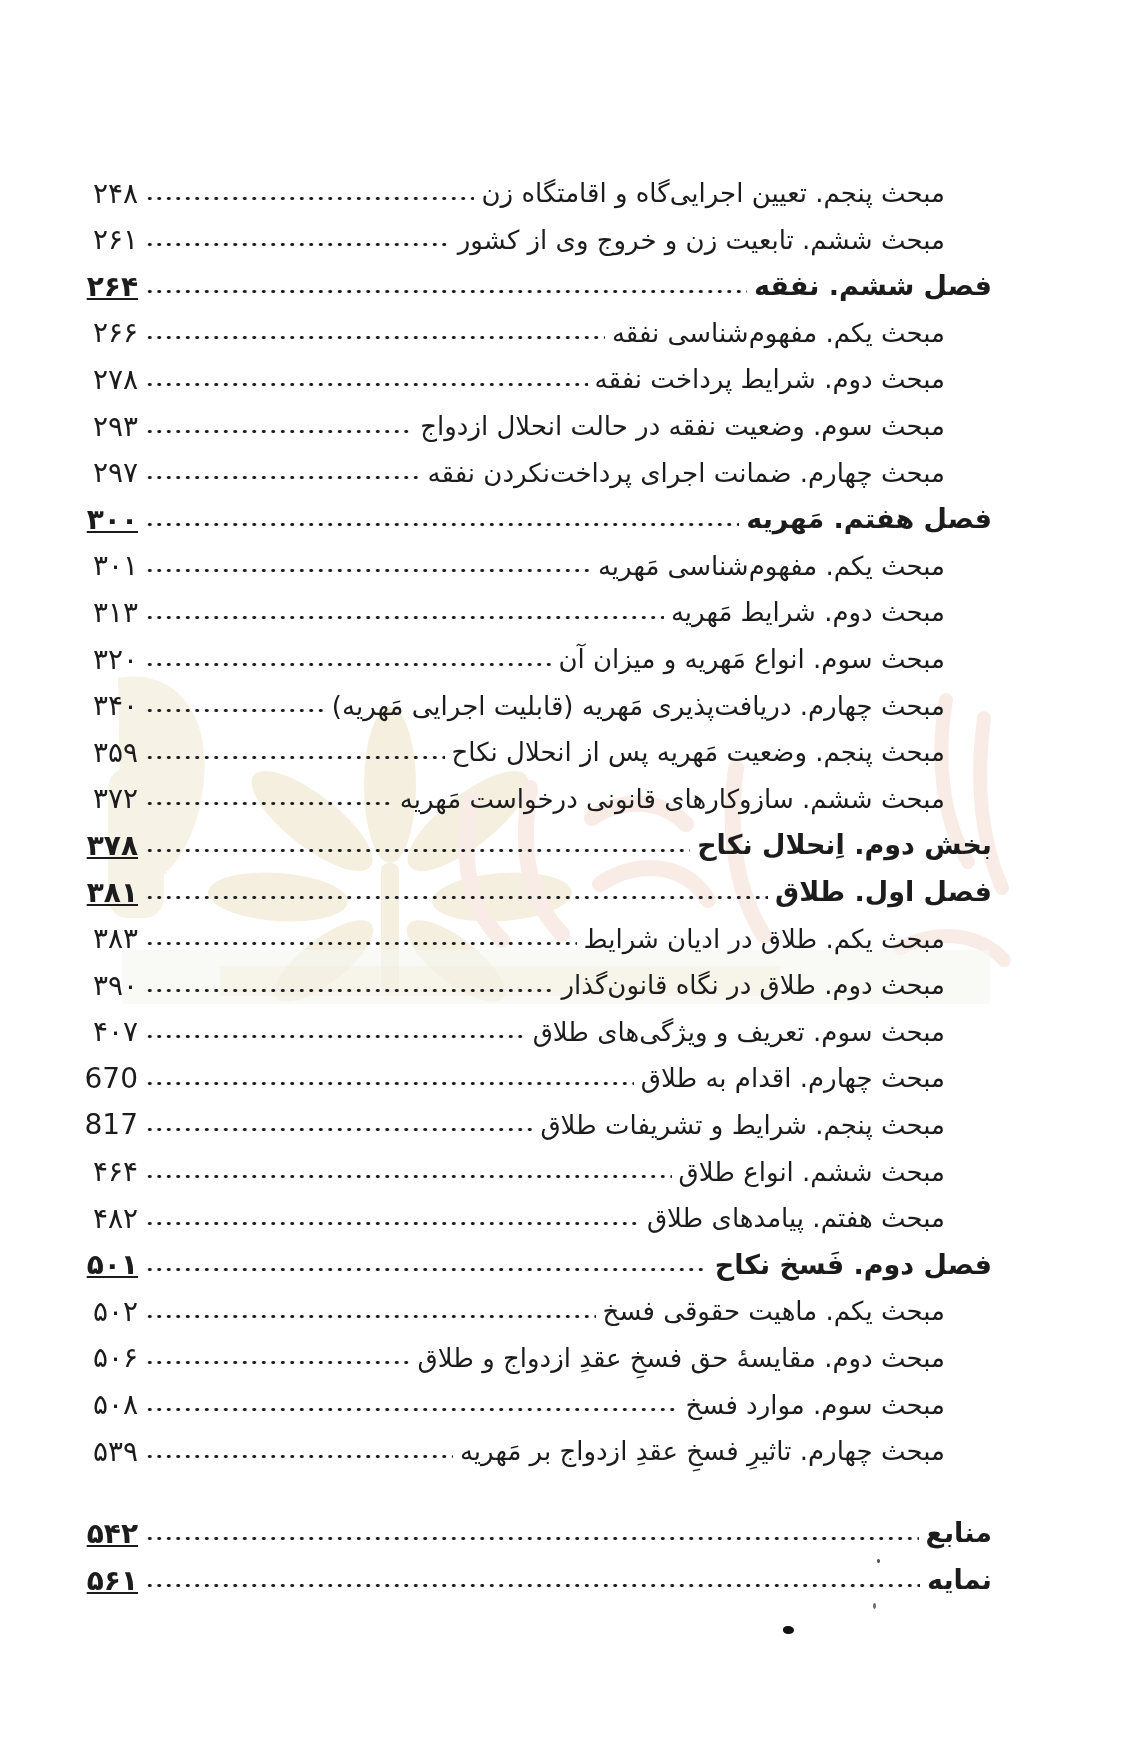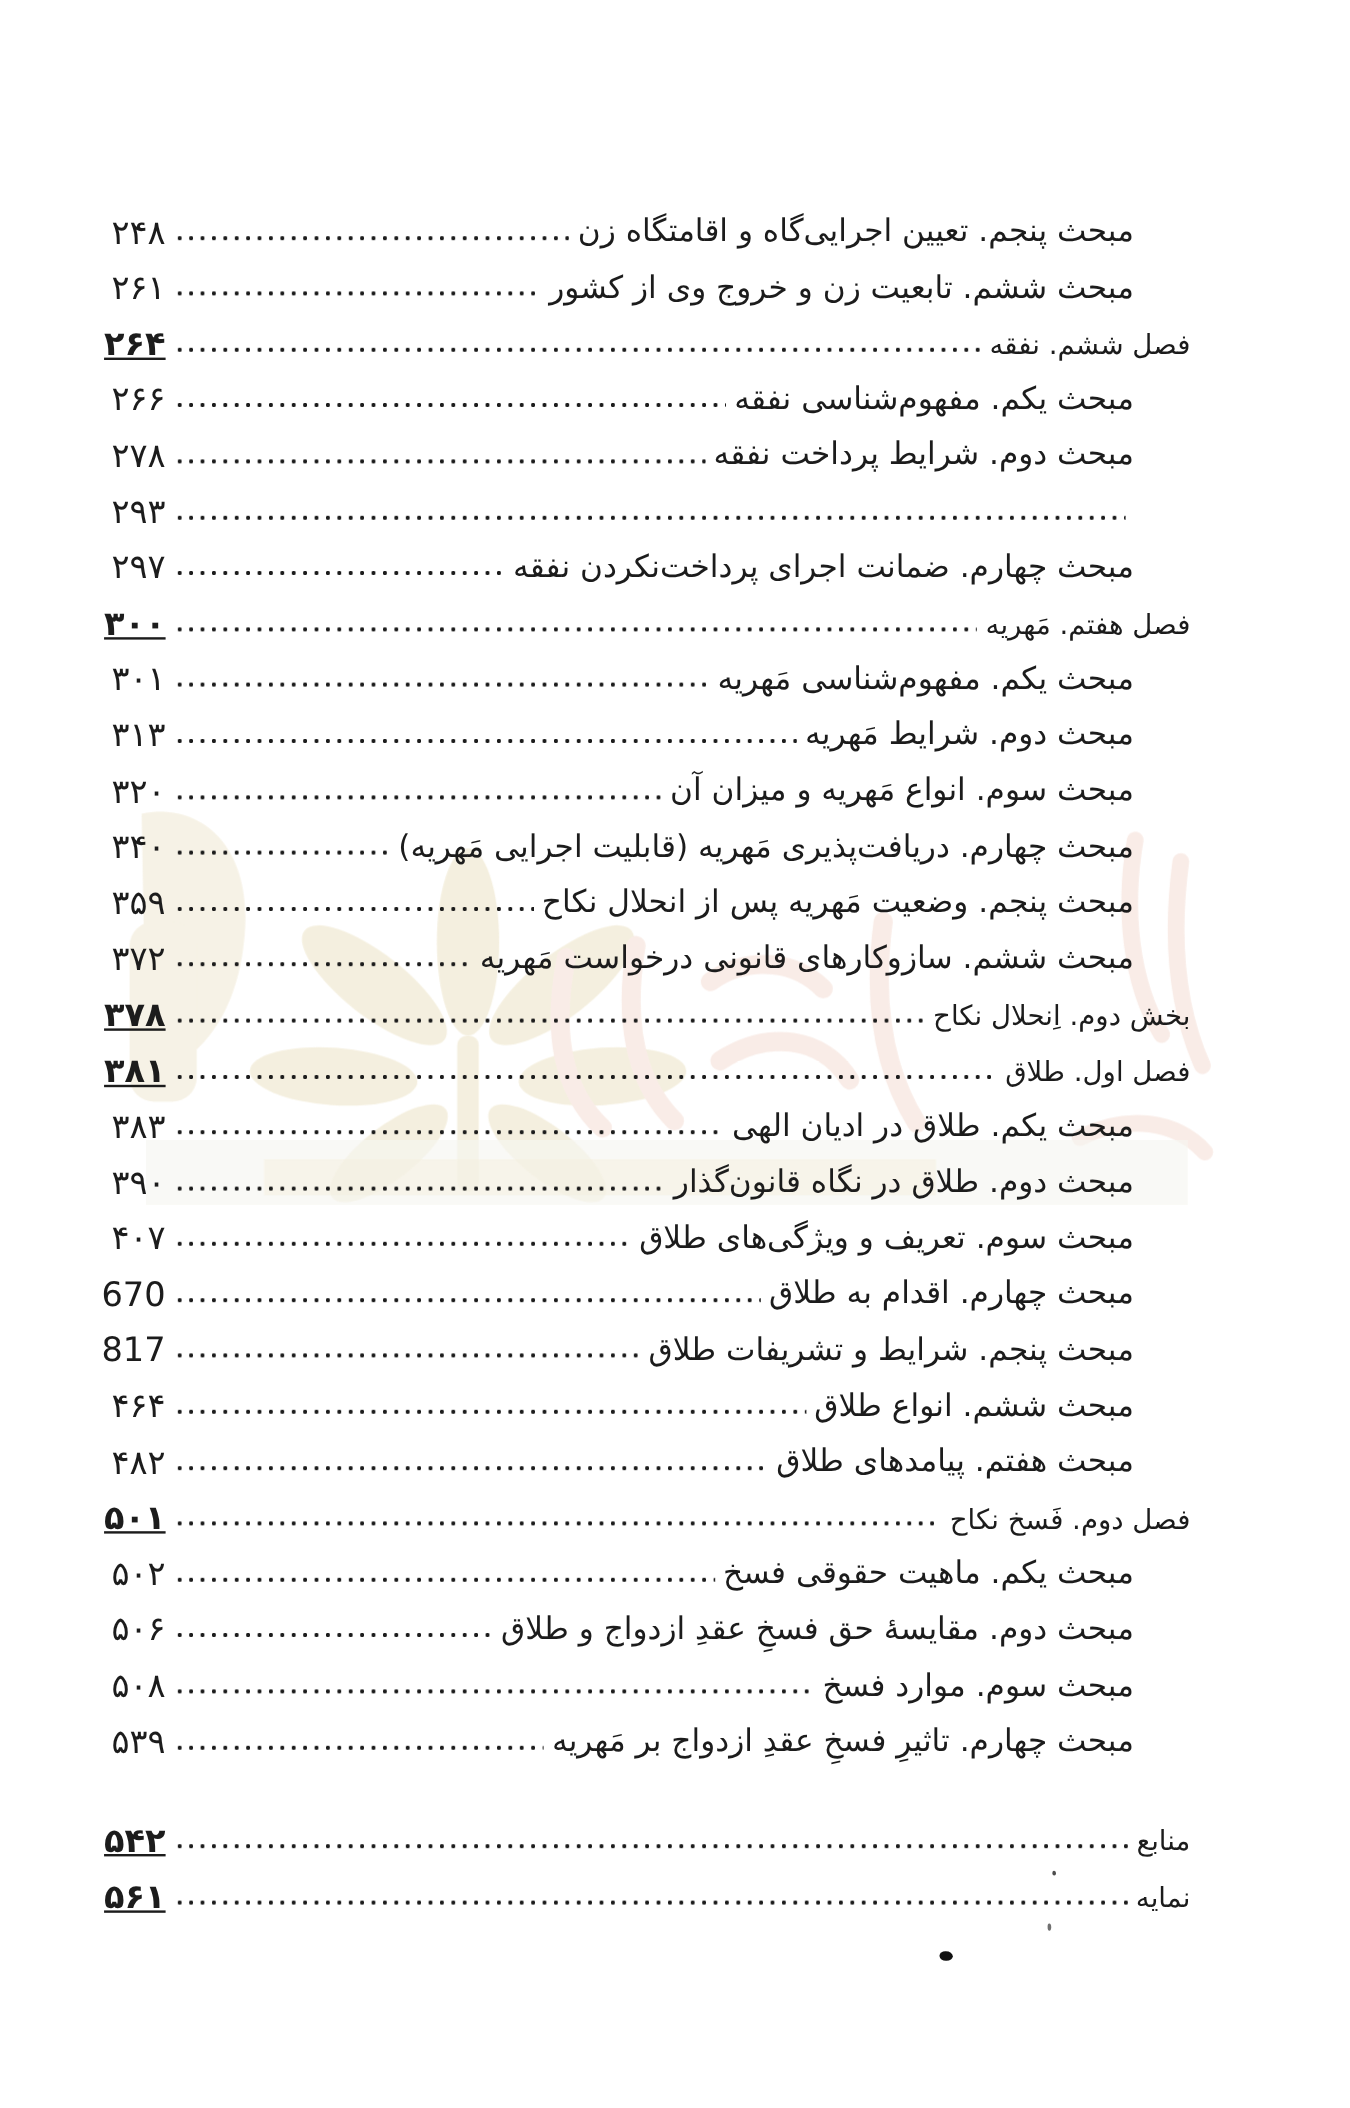--- a/index.html
+++ b/index.html
@@ -42,22 +42,22 @@
   }
   .row.item { padding-right: 47px; }
   .row.gap-before { margin-top: 36px; }
   .title {
     white-space: nowrap;
     font-size: 26px;
     line-height: 1.25;
     letter-spacing: 0;
   }
   .row.section .title {
-    font-weight: 400;
-    font-size: 23px;
+    font-weight: 700;
+    font-size: 27px;
   }
   .leader {
     flex: 1 1 auto;
     height: 5px;
     margin: 0 7px;
     margin-bottom: 9px;
     background-image: radial-gradient(circle, #1c1c1c 1.6px, rgba(0,0,0,0) 1.9px);
     background-size: 9.5px 5px;
     background-repeat: repeat-x;
     background-position: left center;
@@ -143,20 +143,21 @@
         <span class="title">مبحث یکم. مفهوم‌شناسی نفقه</span>
         <div class="leader"></div>
         <span class="num">۲۶۶</span>
       </div>
       <div class="row item">
         <span class="title">مبحث دوم. شرایط پرداخت نفقه</span>
         <div class="leader"></div>
         <span class="num">۲۷۸</span>
       </div>
       <div class="row item">
+        <span class="title">مبحث سوم. وضعیت نفقه در حالت انحلال ازدواج</span>
         <div class="leader"></div>
         <span class="num">۲۹۳</span>
       </div>
       <div class="row item">
         <span class="title">مبحث چهارم. ضمانت اجرای پرداخت‌نکردن نفقه</span>
         <div class="leader"></div>
         <span class="num">۲۹۷</span>
       </div>
       <div class="row section">
         <span class="title">فصل هفتم. مَهریه</span>
@@ -197,21 +198,21 @@
         <span class="title">بخش دوم. اِنحلال نکاح</span>
         <div class="leader"></div>
         <span class="num">۳۷۸</span>
       </div>
       <div class="row section">
         <span class="title">فصل اول. طلاق</span>
         <div class="leader"></div>
         <span class="num">۳۸۱</span>
       </div>
       <div class="row item">
-        <span class="title">مبحث یکم. طلاق در ادیان الهی</span>
+        <span class="title">مبحث یکم. طلاق در ادیان شرایط</span>
         <div class="leader"></div>
         <span class="num">۳۸۳</span>
       </div>
       <div class="row item">
         <span class="title">مبحث دوم. طلاق در نگاه قانون‌گذار</span>
         <div class="leader"></div>
         <span class="num">۳۹۰</span>
       </div>
       <div class="row item">
         <span class="title">مبحث سوم. تعریف و ویژگی‌های طلاق</span>

